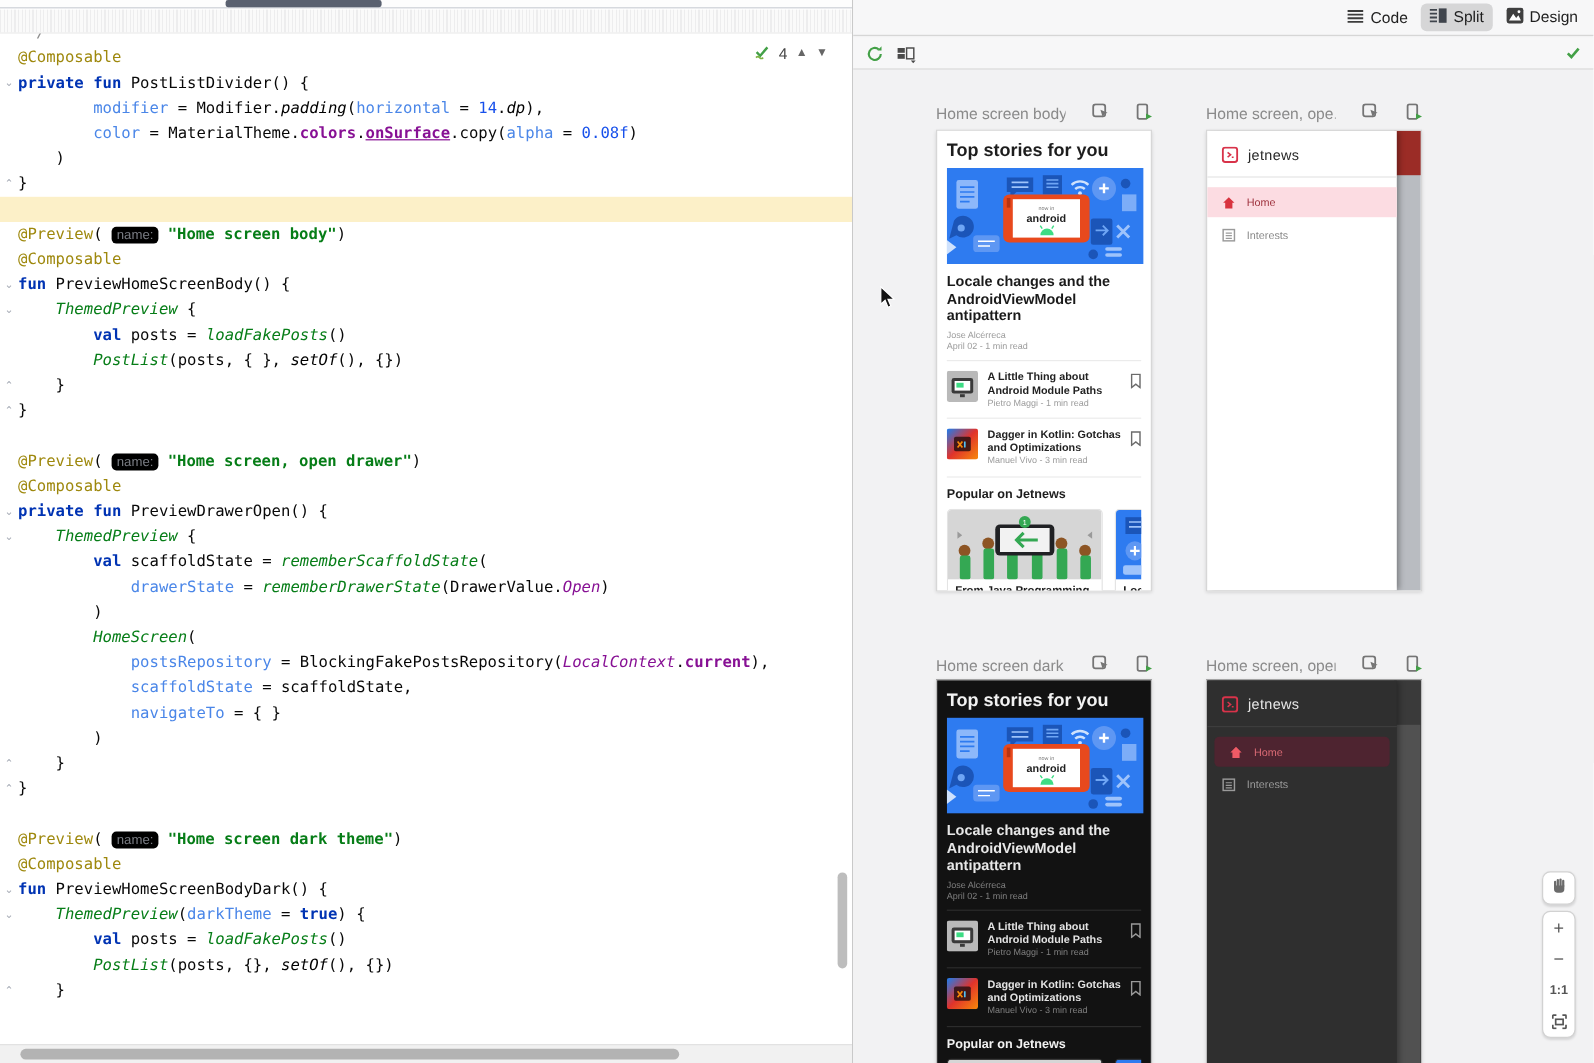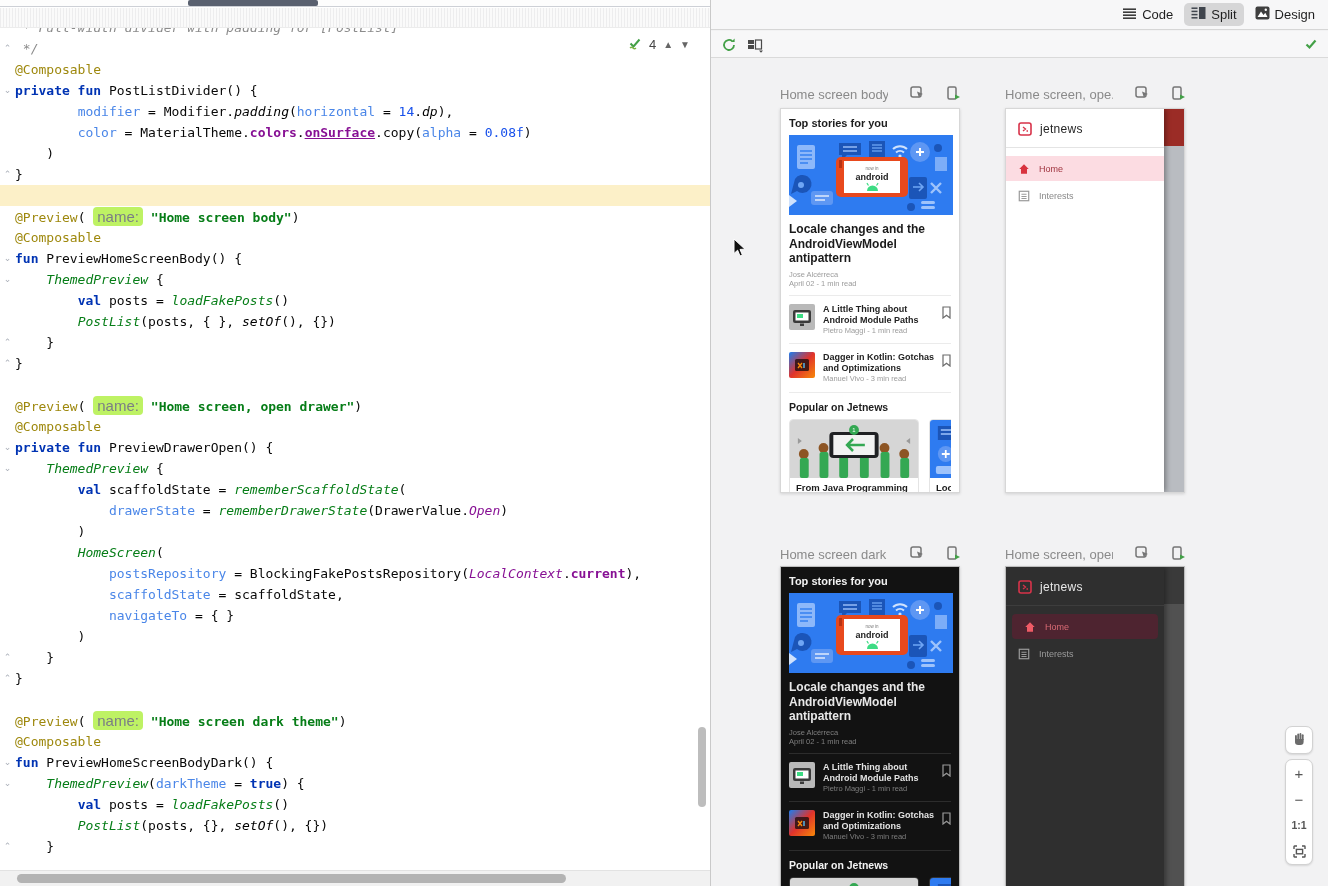--- a/index.html
+++ b/index.html
@@ -23,52 +23,52 @@
   .c-ann{color:#9e880d}
   .c-fn{color:#067d17;font-style:italic}
   .c-itf{color:#000;font-style:italic}
   .c-str{color:#067d17;font-weight:bold}
   .c-num{color:#1750eb}
   .c-cmt{color:#8c8c8c;font-style:italic}
   .c-arg{color:#4a86e8}
   .c-prop{color:#871094;font-weight:bold}
   .c-propu{color:#871094;font-weight:bold;text-decoration:underline}
   .c-en{color:#871094;font-style:italic}
-  .c-hint{background:#bef264;color:#7b7e85;border-radius:4px;padding:1px 4px;font-size:15px;font-family:"Liberation Sans",sans-serif;}
+  .c-hint{background:#000000;color:#7b7e85;border-radius:4px;padding:1px 4px;font-size:11px;font-family:"Liberation Sans",sans-serif;}
 
   .inspect-widget { position:absolute; top:35px; right:18px; height:18px; display:flex; align-items:center; gap:7px;
     background:rgba(255,255,255,.92); font-size:13px; color:#454545; padding:0 2px; }
   .inspect-widget .chev { color:#666; font-size:10px; cursor:default; }
 
   .vscroll-thumb { position:absolute; right:4px; top:727px; width:8px; height:80px; background:#acacac; border-radius:4px; opacity:.8; }
   .hscroll-track { position:absolute; left:0; bottom:0; width:710px; height:16px; background:#f1f1f1; border-top:1px solid #e2e2e2; }
   .hscroll-thumb { position:absolute; left:17px; top:3px; width:549px; height:9px; background:#b3b3b3; border-radius:5px; }
 
   
   .preview-pane { position:absolute; left:711px; top:0; width:617px; height:886px; background:#f2f2f3; }
   .views-toolbar { position:absolute; left:0; top:0; right:0; height:30px; background:#f7f7f8; border-bottom:1px solid #d6d6d6;
     display:flex; align-items:center; justify-content:flex-end; padding-right:6px; gap:4px; }
-  .view-btn { display:flex; align-items:center; gap:5px; padding:3px 7px; border-radius:5px; font-size:13px; color:#1f1f1f; cursor:default; }
+  .view-btn { display:flex; gap:5px; padding:3px 7px; border-radius:5px; font-size:13px; color:#1f1f1f; cursor:default; }
   .view-btn.active { background:#d6d6d7; }
   .preview-toolbar { position:absolute; left:0; top:31px; right:0; height:27px; background:#f7f7f8; border-bottom:1px solid #dadada; }
   .ptool-icon { position:absolute; top:6px; }
   .surface { position:absolute; left:0; top:59px; right:0; bottom:0; background:#f2f2f3; }
 
   .pcard-title { position:absolute; width:180px; height:16px; display:flex; align-items:center; gap:22px; font-size:13px; color:#8a8a8a; }
   .pcard-title .t { flex:1 1 auto; white-space:nowrap; overflow:hidden; }
   .pcard { position:absolute; width:180px; height:385px; background:#fff; border:1px solid #d7d7d7; box-shadow:0 1px 3px rgba(0,0,0,.14); overflow:hidden; }
   .pcard.dark { background:#121212; border-color:#bdbdbd; }
   .pos-t0 { left:69px; top:86px; }   .pos-c0 { left:69px; top:108px; }
   .pos-t1 { left:294px; top:86px; }  .pos-c1 { left:294px; top:108px; }
   .pos-t2 { left:69px; top:546px; }  .pos-c2 { left:69px; top:566px; }
   .pos-t3 { left:294px; top:546px; } .pos-c3 { left:294px; top:566px; }
 
   
   .jb { position:relative; width:100%; height:100%; padding:8px; }
-  .jb .sec-title { font-size:11px; font-weight:bold; color:#1d1d1d; margin-bottom:6px; }
+  .jb .sec-title { font-size:15px; font-weight:bold; color:#1d1d1d; margin-bottom:6px; }
   .jb.dark .sec-title { color:#f2f2f2; }
   .jb .hero-img { width:164px; height:80px; display:block; }
   .jb .hero-title { margin-top:7px; font-size:12px; line-height:14.5px; font-weight:bold; color:#1a1a1a; }
   .jb.dark .hero-title { color:#e8e8e8; }
   .jb .meta { font-size:7.5px; color:#9c9c9c; line-height:9.5px; }
   .jb.dark .meta { color:#7f7f7f; }
   .jb .divider { height:1px; background:#ebebeb; margin:6px 0; }
   .jb.dark .divider { background:#2c2c2c; }
   .jb .row { display:flex; align-items:flex-start; gap:8px; padding:2px 0; }
   .jb .row .thumb { width:26px; height:26px; flex:0 0 auto; border-radius:2px; }
@@ -108,21 +108,20 @@
 <body>
 
 <div class="editor-pane">
   <div class="top-strip">
     <div class="top-strip-thumb"></div>
   </div>
   <div class="hatch-bar"></div>
 
   <div class="code-viewport">
     <div class="code-inner" id="code-lines">
-        <div class="line"><span class="c-cmt"> * Full-width divider with padding for [PostList]</span></div>
         <div class="line"><span class="fold">⌃</span><span class="c-cmt"> */</span></div>
         <div class="line"><span class="c-ann">@Composable</span></div>
         <div class="line"><span class="fold">⌄</span><span class="c-kw">private fun</span><span class="c-pl"> PostListDivider() {</span></div>
         <div class="line"><span class="c-pl">        </span><span class="c-arg">modifier</span><span class="c-pl"> = Modifier.</span><span class="c-itf">padding</span><span class="c-pl">(</span><span class="c-arg">horizontal</span><span class="c-pl"> = </span><span class="c-num">14</span><span class="c-pl">.</span><span class="c-itf">dp</span><span class="c-pl">),</span></div>
         <div class="line"><span class="c-pl">        </span><span class="c-arg">color</span><span class="c-pl"> = MaterialTheme.</span><span class="c-prop">colors</span><span class="c-pl">.</span><span class="c-propu">onSurface</span><span class="c-pl">.copy(</span><span class="c-arg">alpha</span><span class="c-pl"> = </span><span class="c-num">0.08f</span><span class="c-pl">)</span></div>
         <div class="line"><span class="c-pl">    )</span></div>
         <div class="line"><span class="fold">⌃</span><span class="c-pl">}</span></div>
         <div class="line hl"></div>
         <div class="line"><span class="c-ann">@Preview</span><span class="c-pl">( </span><span class="c-hint">name:</span><span class="c-pl"> </span><span class="c-str">"Home screen body"</span><span class="c-pl">)</span></div>
         <div class="line"><span class="c-ann">@Composable</span></div>

